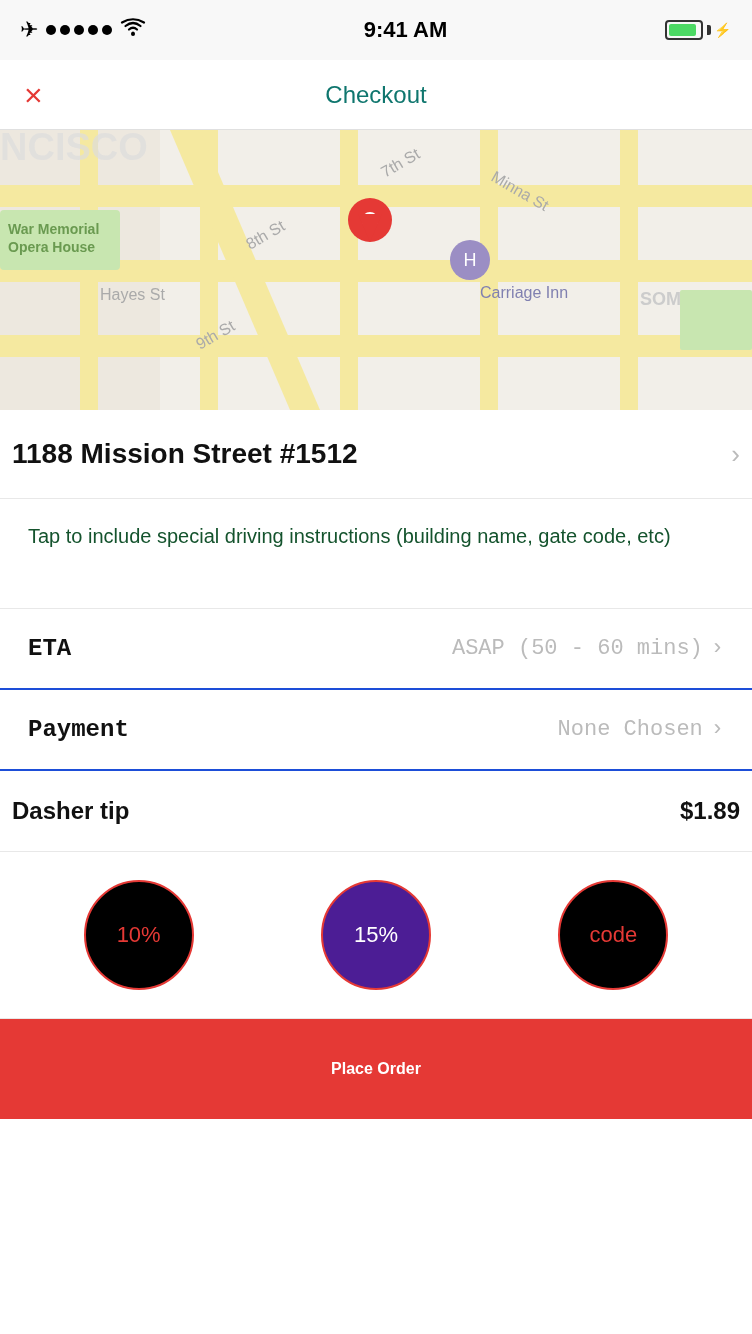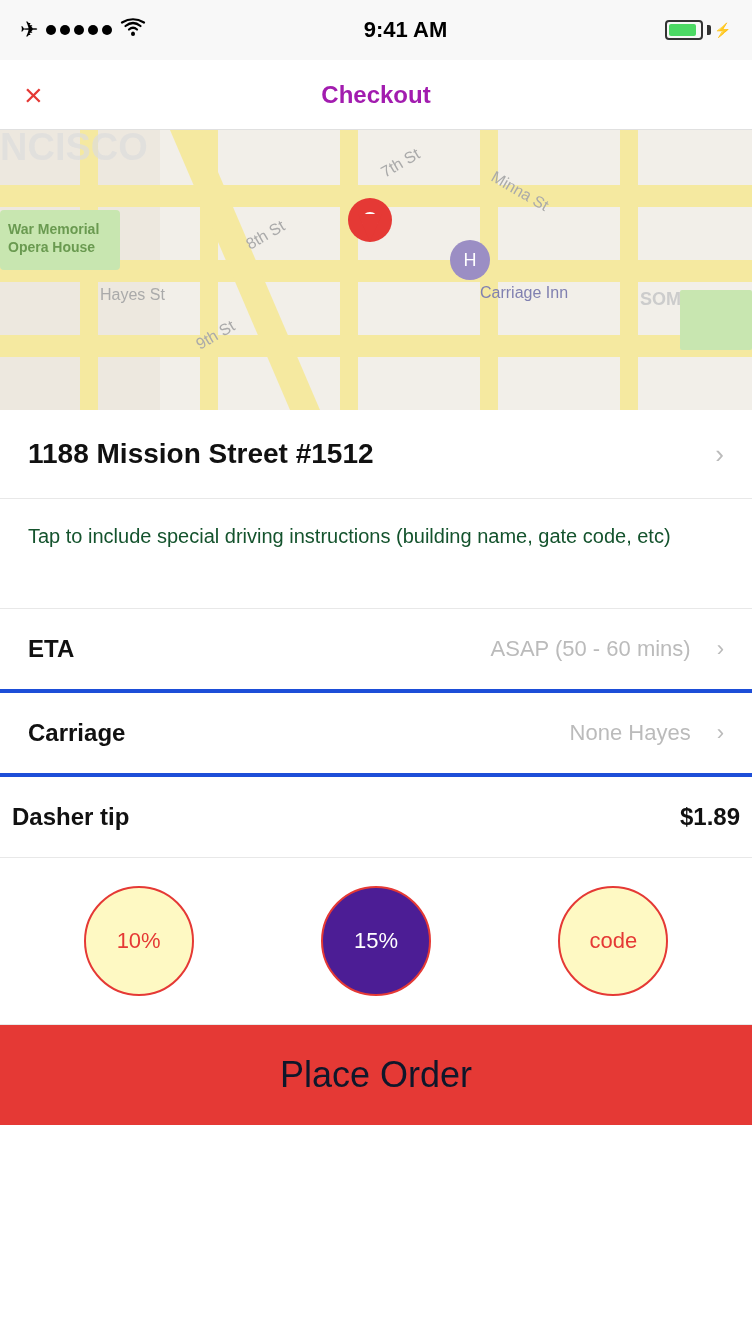--- a/index.html
+++ b/index.html
@@ -74,22 +74,22 @@
       position: absolute;
       left: 24px;
       color: #e53935;
       font-size: 32px;
       font-weight: 300;
       cursor: pointer;
       line-height: 1;
     }
     .header-title {
       font-size: 24px;
-      font-weight: 700;
-      color: #a21caf;
+      font-weight: 400;
+      color: #0f766e;
     }
 
     
     .map-container {
       width: 100%;
       height: 280px;
       position: relative;
       overflow: hidden;
     }
     .map-svg {
@@ -100,21 +100,21 @@
     
     .content {
       background: #fff;
     }
 
     
     .address-row {
       display: flex;
       align-items: center;
       justify-content: space-between;
-      padding: 28px 28px;
+      padding: 28px 12px;
       border-bottom: 1px solid #e8e8e8;
     }
     .address-text {
       font-size: 28px;
       font-weight: 700;
       color: #111;
     }
     .chevron-right {
       color: #bbb;
       font-size: 26px;
@@ -131,31 +131,32 @@
       color: #14532d;
       line-height: 1.5;
     }
 
     
     .info-row {
       display: flex;
       align-items: center;
       justify-content: space-between;
       padding: 26px 28px;
-      border-bottom: 4px solid #1d4ed8;
+      border-bottom: 2px solid #1d4ed8;
+      font-family: Liberation Mono, monospace;
     }
     .info-label {
       font-size: 24px;
       font-weight: 600;
       color: #111;
     }
     .info-value {
       display: flex;
       align-items: center;
-      gap: 26px;
+      gap: 8px;
       font-size: 22px;
       color: #bbb;
     }
     .info-value .chevron-right {
       font-size: 22px;
     }
 
     
     .tip-row {
       display: flex;
@@ -188,36 +189,36 @@
       width: 110px;
       height: 110px;
       border-radius: 55px;
       border: 2px solid #e53935;
       display: flex;
       align-items: center;
       justify-content: center;
       font-size: 22px;
       color: #e53935;
       cursor: pointer;
-      background: #fef9c3;
+      background: #000000;
       font-weight: 500;
     }
     .tip-option.selected {
       background: #4c1d95;
       color: #fff;
     }
 
     
     .place-order-btn {
       width: 100%;
       height: 100px;
       background: #e53935;
-      color: #0f172a;
-      font-size: 36px;
-      font-weight: 400;
+      color: #ffffff;
+      font-size: 16px;
+      font-weight: 700;
       border: none;
       cursor: pointer;
       display: flex;
       align-items: center;
       justify-content: center;
     }
   </style>
 </head>
 <body>
 
@@ -318,23 +319,23 @@
 
   <div class="info-row">
     <span class="info-label">ETA</span>
     <span class="info-value">
       <span>ASAP (50 - 60 mins)</span>
       <span class="chevron-right">›</span>
     </span>
   </div>
 
   <div class="info-row">
-    <span class="info-label">Carriage</span>
+    <span class="info-label">Payment</span>
     <span class="info-value">
-      <span>None Hayes</span>
+      <span>None Chosen</span>
       <span class="chevron-right">›</span>
     </span>
   </div>
 
   <div class="tip-row">
     <span class="tip-label">Dasher tip</span>
     <span class="tip-amount">$1.89</span>
   </div>
 
   <div class="tip-options">

